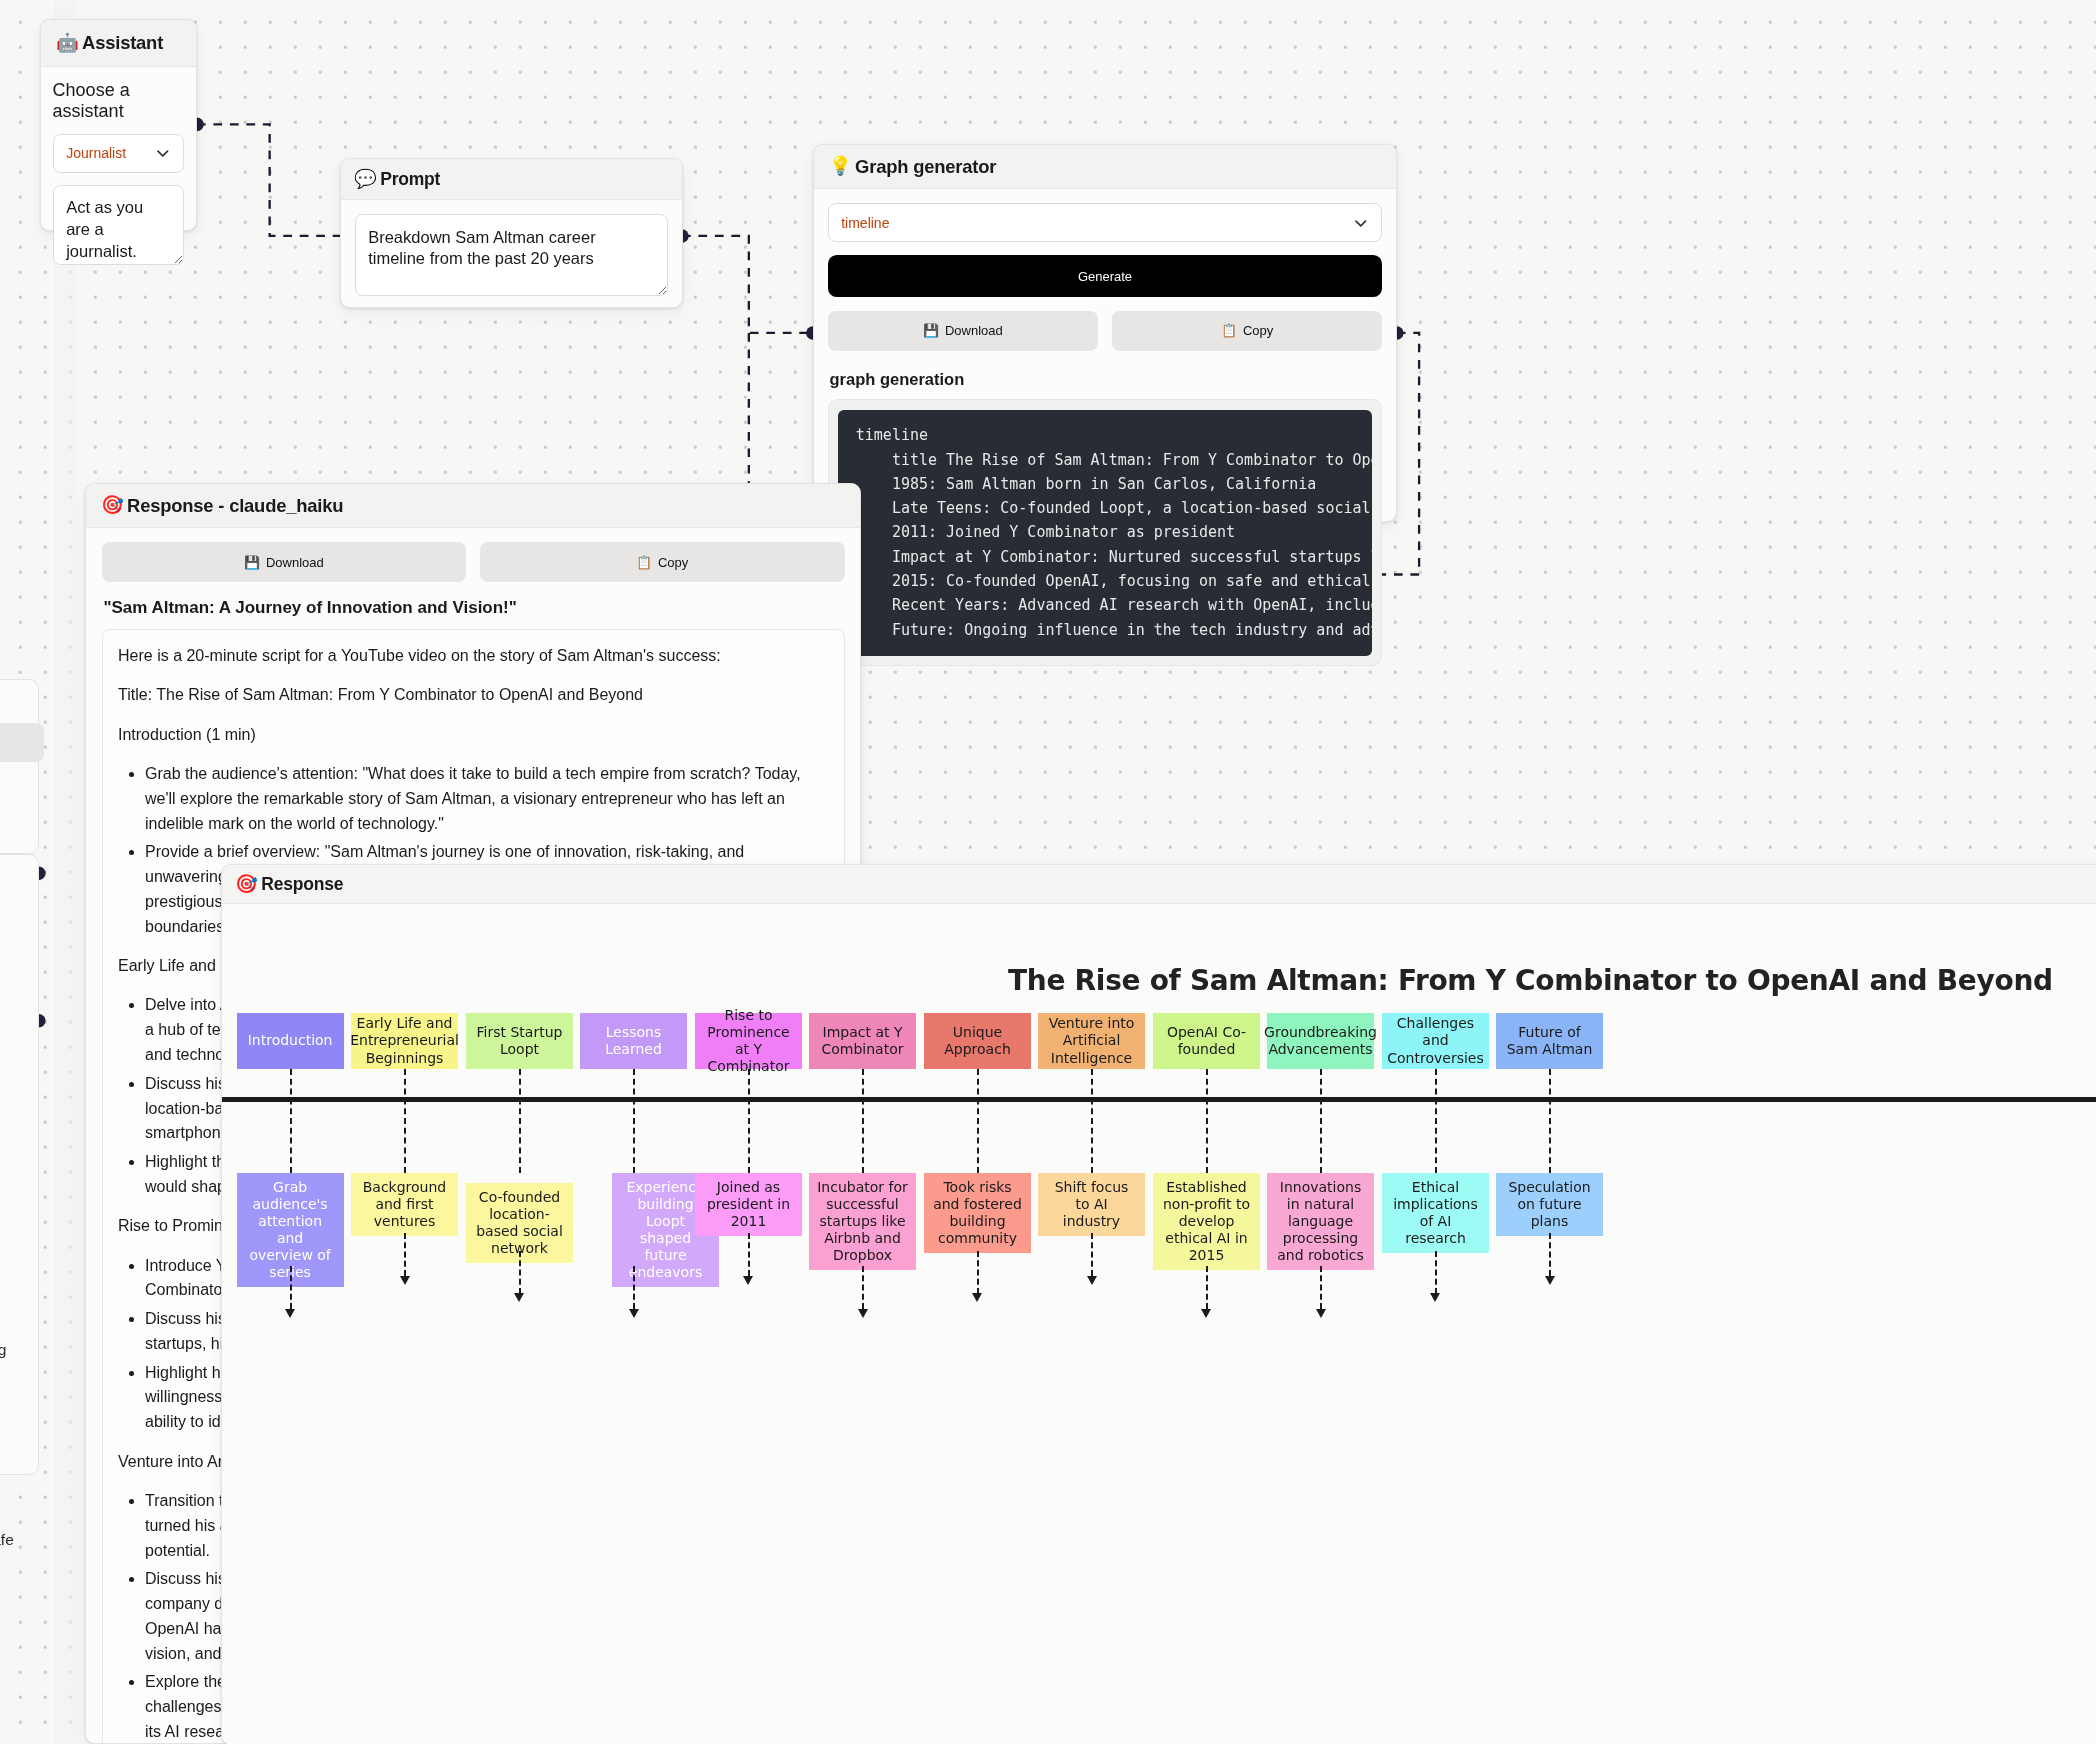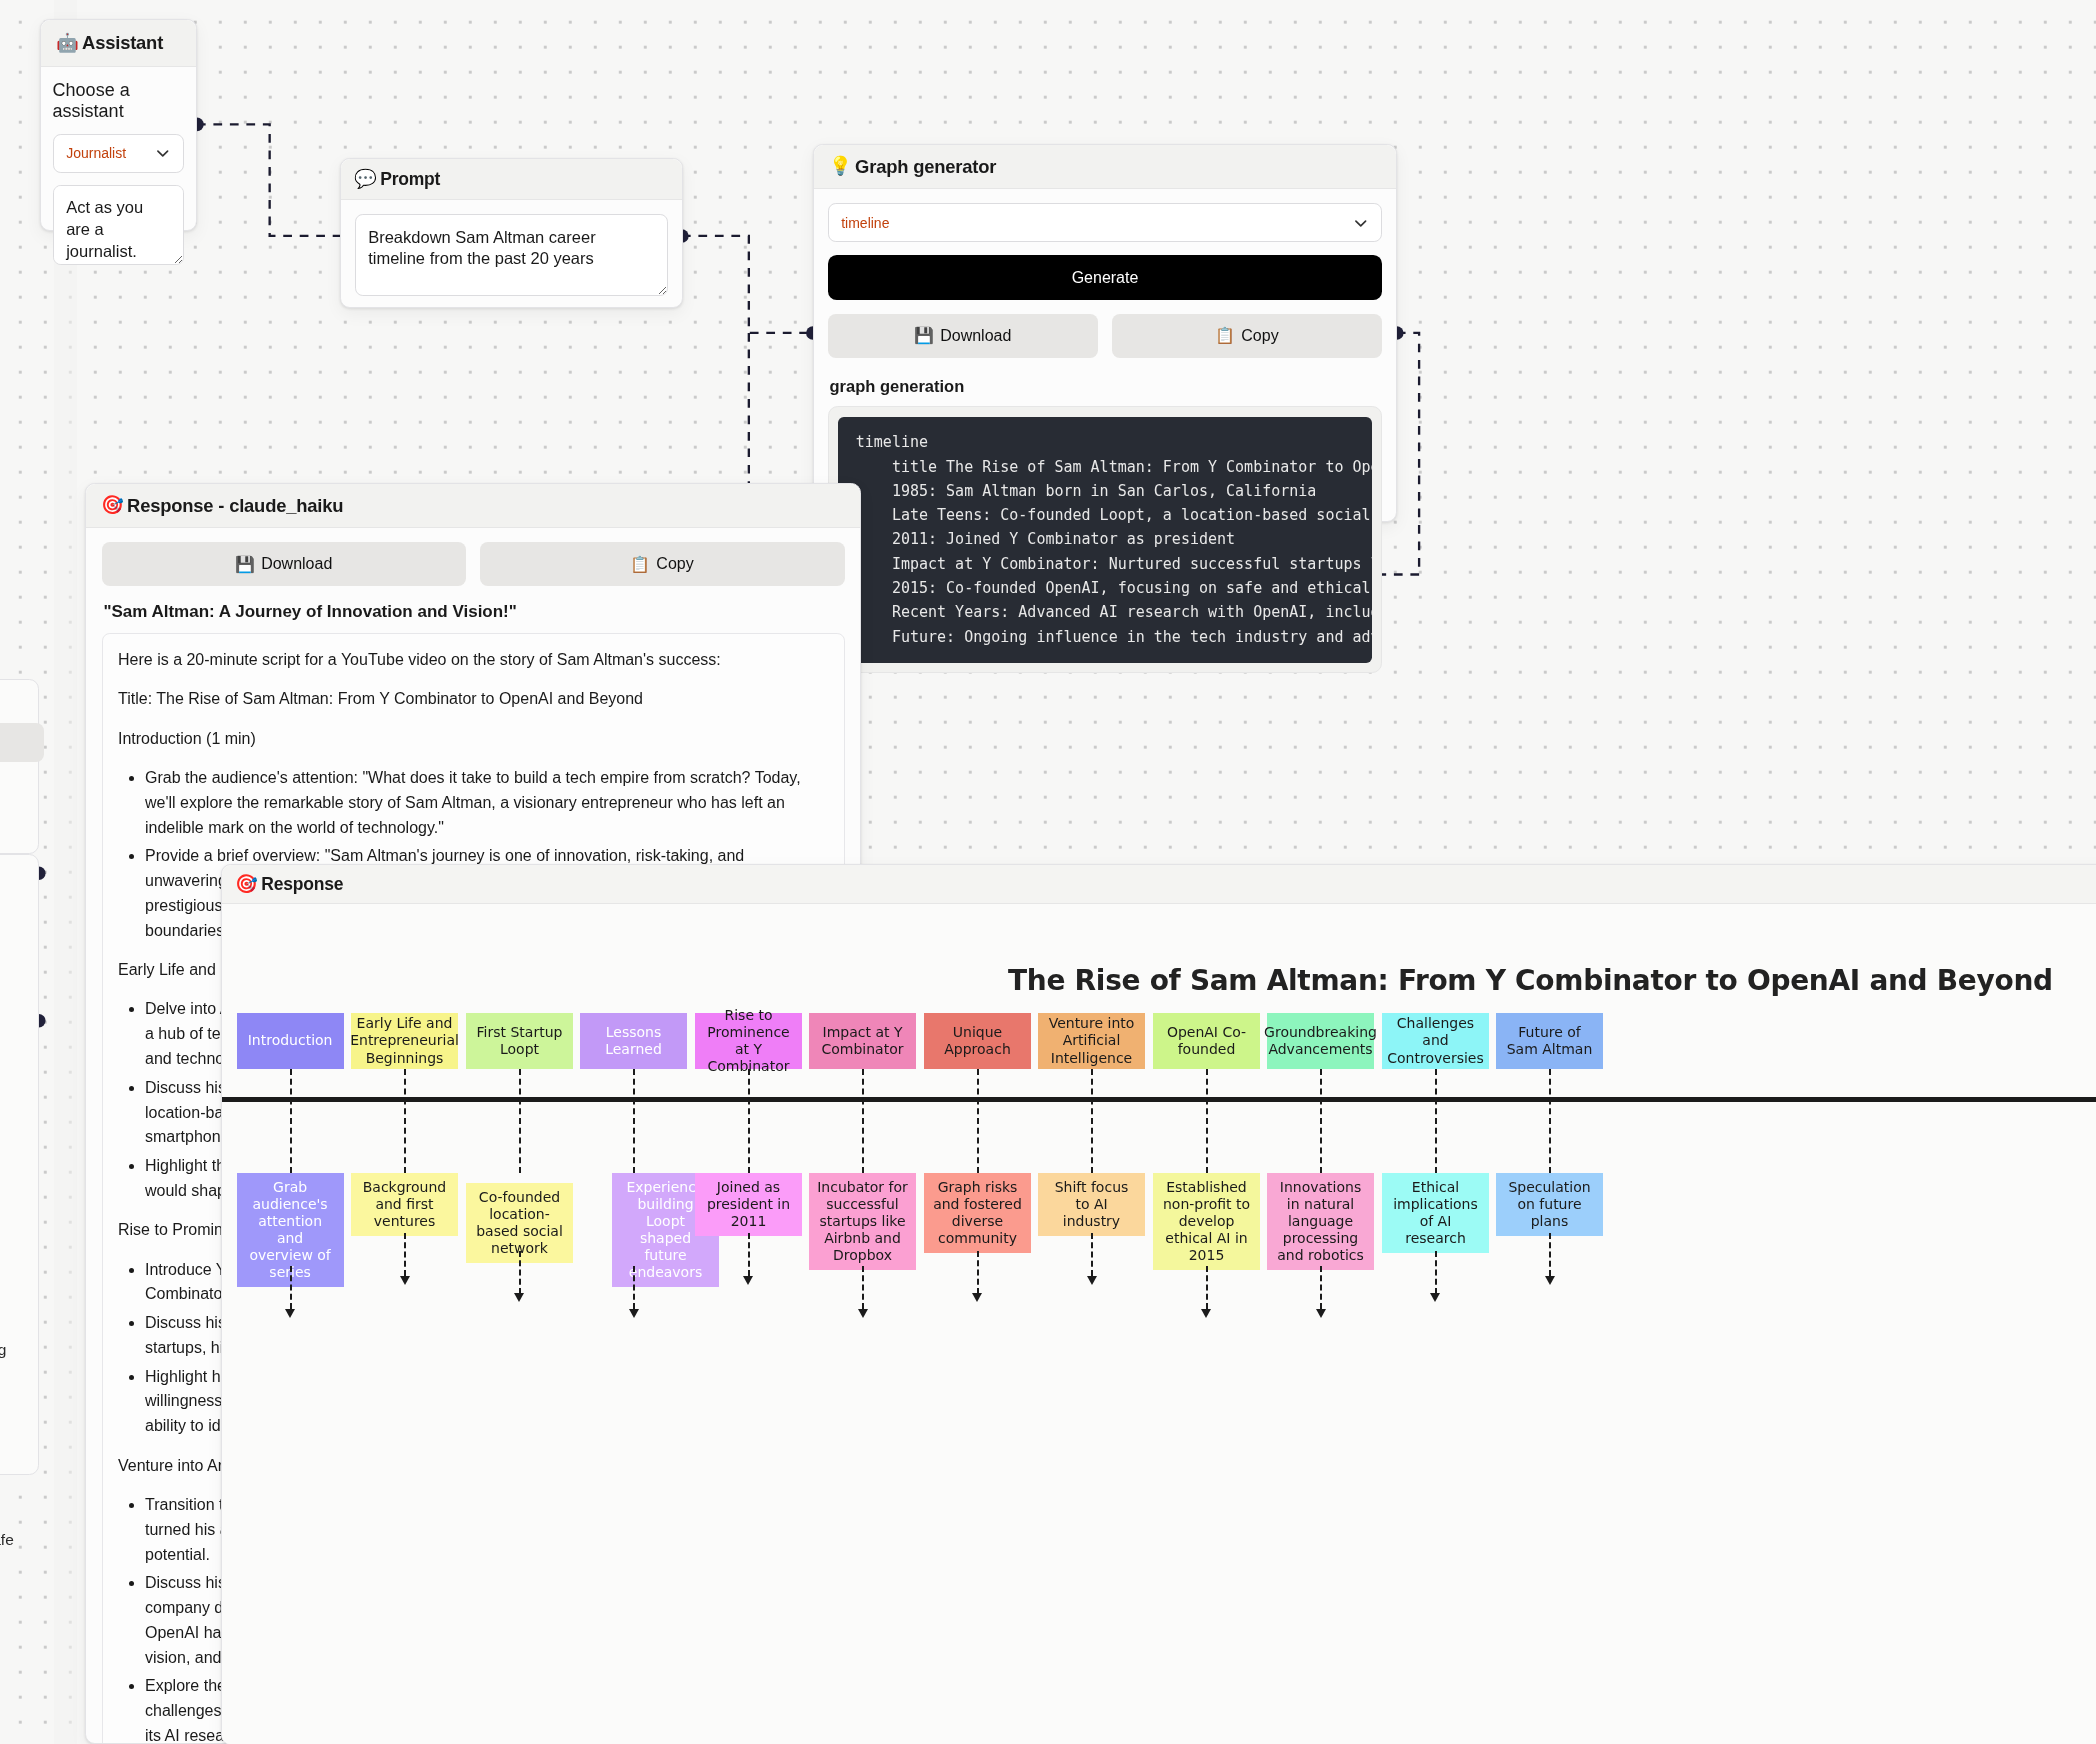--- a/index.html
+++ b/index.html
@@ -64,21 +64,21 @@
     border-radius:7.8px;
     padding:11.6px 12.6px;
     font-size:16.5px; line-height:1.32;
     font-family:"Liberation Sans", sans-serif;
     color:#1a1a1a;
     resize:vertical;
   }
   .btn{
     border:none; border-radius:7.8px;
     font-family:"Liberation Sans", sans-serif;
-    font-size:16px;
+    font-size:13px;
     cursor:pointer;
     display:flex; align-items:center; justify-content:center; gap:5.8px;
   }
   .btn-dark{ background:#000; color:#fff; width:100%; padding:13.6px 0; border-radius:8.7px;}
   .btn-grey{ background:#e7e6e4; color:#111; padding:12.6px 0; flex:1; }
   .btn-row{ display:flex; gap:13.6px; margin-top:13.6px; }
 
   .subtle-head{ font-weight:700; font-size:16.5px; margin:19.4px 0 9.7px 1.9px; }
 
   .code-shell{
@@ -350,21 +350,21 @@
       <div class="tl-box" style="left: 473px; top: 262px; width: 107px; min-height: 60px; height: auto; background: rgb(251, 156, 249); color: rgb(26, 26, 26);">Joined as president in 2011</div>
       <div class="tl-stem" style="left: 526px; top: 322px; height: 43px;"></div>
       <div class="arrow-head" style="left: 521px; top: 365px;"></div>
       <div class="tl-box" style="left: 587px; top: 102px; width: 107px; height: 56px; background: rgb(239, 134, 184); color: rgb(26, 26, 26);">Impact at Y Combinator</div>
       <div class="tl-stem" style="left: 640px; top: 158px; height: 104px;"></div>
       <div class="tl-box" style="left: 587px; top: 262px; width: 107px; min-height: 60px; height: auto; background: rgb(251, 160, 210); color: rgb(26, 26, 26);">Incubator for successful startups like Airbnb and Dropbox</div>
       <div class="tl-stem" style="left: 640px; top: 355px; height: 43px;"></div>
       <div class="arrow-head" style="left: 636px; top: 398px;"></div>
       <div class="tl-box" style="left: 702px; top: 102px; width: 107px; height: 56px; background: rgb(232, 119, 108); color: rgb(26, 26, 26);">Unique Approach</div>
       <div class="tl-stem" style="left: 755px; top: 158px; height: 104px;"></div>
-      <div class="tl-box" style="left: 702px; top: 262px; width: 107px; min-height: 60px; height: auto; background: rgb(251, 155, 142); color: rgb(26, 26, 26);">Graph risks and fostered diverse community</div>
+      <div class="tl-box" style="left: 702px; top: 262px; width: 107px; min-height: 60px; height: auto; background: rgb(251, 155, 142); color: rgb(26, 26, 26);">Took risks and fostered building community</div>
       <div class="tl-stem" style="left: 755px; top: 340px; height: 43px;"></div>
       <div class="arrow-head" style="left: 750px; top: 382px;"></div>
       <div class="tl-box" style="left: 816px; top: 102px; width: 107px; height: 56px; background: rgb(240, 177, 113); color: rgb(26, 26, 26);">Venture into Artificial Intelligence</div>
       <div class="tl-stem" style="left: 869px; top: 158px; height: 104px;"></div>
       <div class="tl-box" style="left: 816px; top: 262px; width: 107px; min-height: 60px; height: auto; background: rgb(251, 215, 156); color: rgb(26, 26, 26);">Shift focus to AI industry</div>
       <div class="tl-stem" style="left: 869px; top: 322px; height: 43px;"></div>
       <div class="arrow-head" style="left: 865px; top: 365px;"></div>
       <div class="tl-box" style="left: 931px; top: 102px; width: 107px; height: 56px; background: rgb(205, 245, 138); color: rgb(26, 26, 26);">OpenAI Co-founded</div>
       <div class="tl-stem" style="left: 984px; top: 158px; height: 104px;"></div>
       <div class="tl-box" style="left: 931px; top: 262px; width: 107px; min-height: 60px; height: auto; background: rgb(244, 247, 156); color: rgb(26, 26, 26);">Established non-profit to develop ethical AI in 2015</div>

